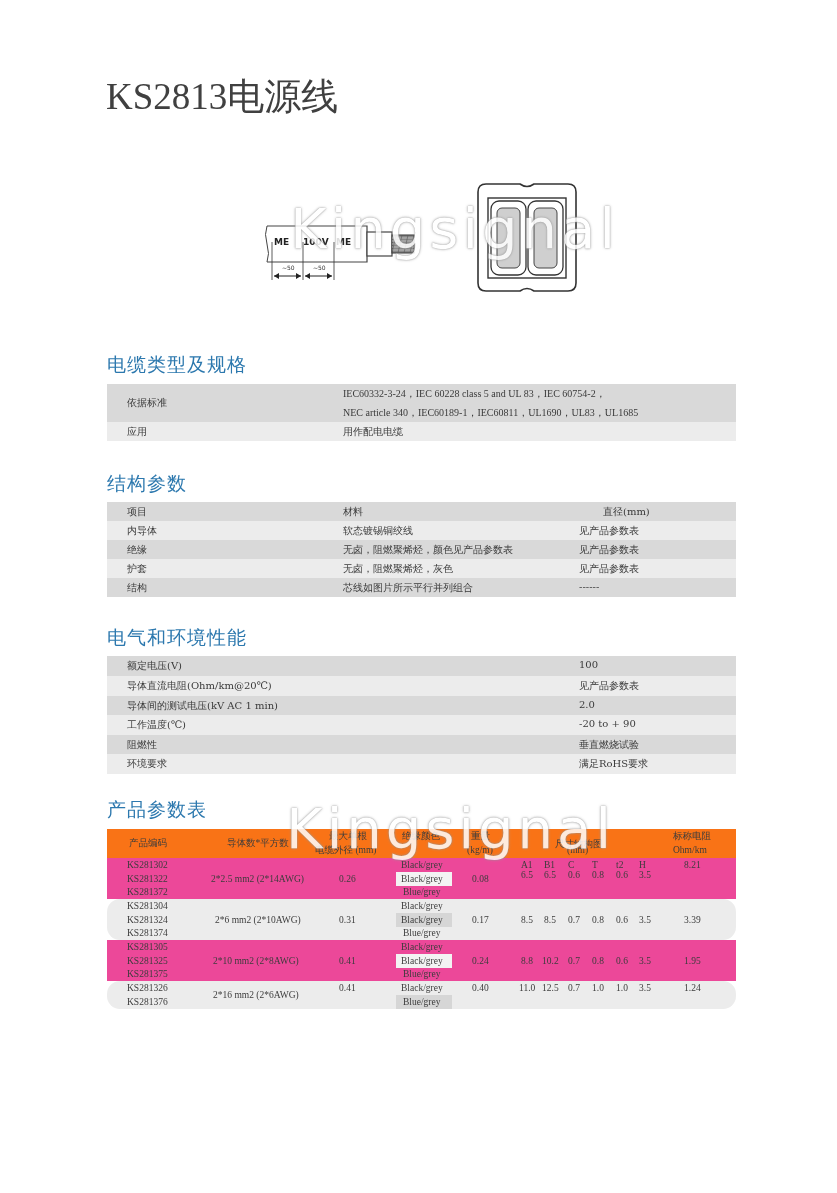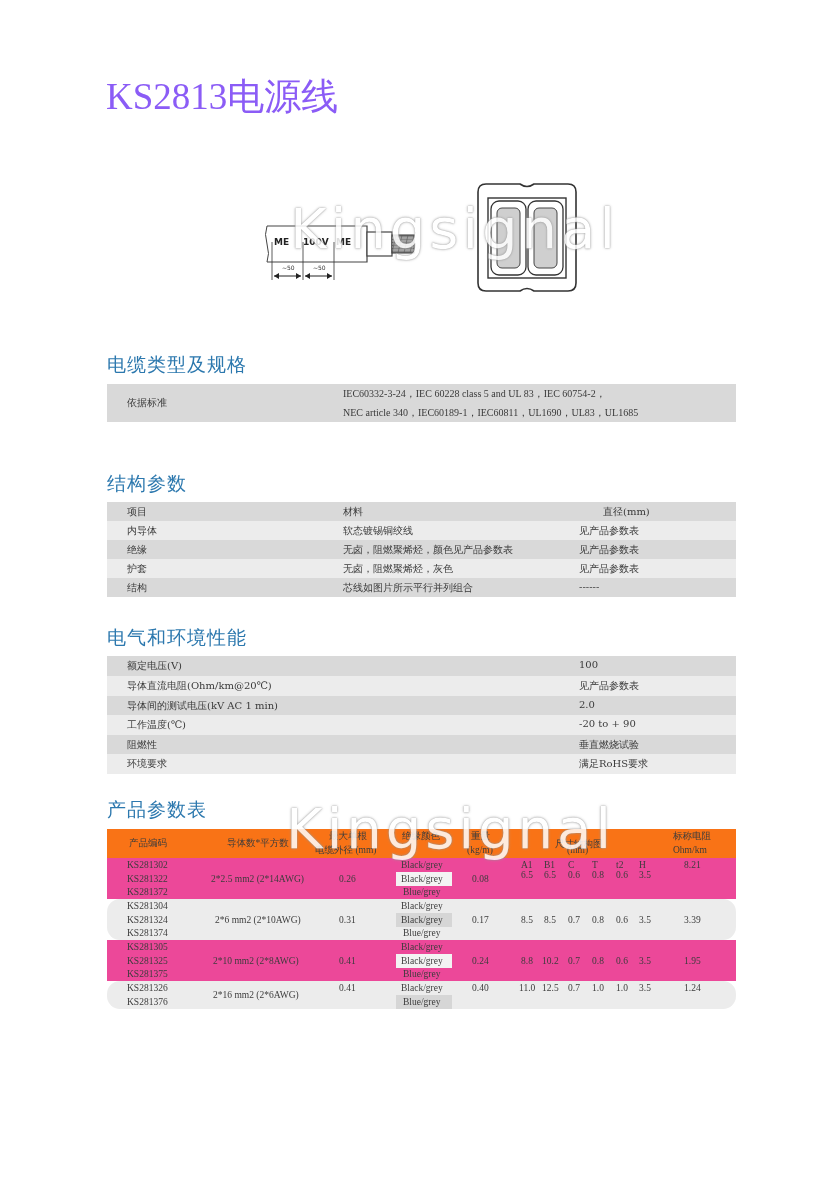--- a/index.html
+++ b/index.html
@@ -5,21 +5,21 @@
     html, body { margin: 0; padding: 0; }
     body {
       width: 837px; height: 1193px; background: #ffffff;
       position: relative; overflow: hidden;
       font-family: "DejaVu Serif", "Liberation Serif", serif;
       color: #3a3a3a;
     }
     .title {
       position: absolute; left: 106px; top: 72px;
       font-family: "Liberation Serif", "DejaVu Serif", serif;
-      font-size: 37px; color: #8b5cf6; letter-spacing: 0px; margin: 0; font-weight: normal;
+      font-size: 37px; color: #404040; letter-spacing: 0px; margin: 0; font-weight: normal;
     }
     .section-title {
       position: absolute; left: 107px;
       font-family: "DejaVu Serif", serif;
       font-size: 19px; color: #2c78ae; margin: 0; font-weight: normal; letter-spacing: 1px;
     }
     .table { position: absolute; left: 107px; width: 629px; font-size: 10px; }
     .row { display: flex; align-items: center; position: relative; }
     .dark { background: #d9d9d9; }
     .light { background: #ececec; }
@@ -91,20 +91,24 @@
 </div>
 
 <div class="watermark" style="left:290px; top:196px;">Kingsignal</div>
 
 <h2 class="section-title" style="top:352px;">电缆类型及规格</h2>
 <div class="table" style="top:384px;">
   <div class="row dark" style="height:38px;">
     <span class="cell" style="left:20px;top:12px;">依据标准</span>
     <span class="cell" style="left:236px;top:3px;font-family:'Liberation Serif',serif;">IEC60332-3-24，IEC 60228 class 5 and UL 83，IEC 60754-2，</span>
     <span class="cell" style="left:236px;top:22px;font-family:'Liberation Serif',serif;">NEC article 340，IEC60189-1，IEC60811，UL1690，UL83，UL1685</span>
+  </div>
+  <div class="row light" style="height:19px;">
+    <span class="cell" style="left:20px;top:3px;">应用</span>
+    <span class="cell" style="left:236px;top:3px;">用作配电电缆</span>
   </div>
 </div>
 
 <h2 class="section-title" style="top:471px;">结构参数</h2>
 <div class="table" style="top:502px;">
   <div class="row dark" style="height:19px;padding-left:45px;">
     <span class="cell" style="left:20px;top:3px;">项目</span>
     <span class="cell" style="left:236px;top:3px;">材料</span>
     <span class="cell" style="left:496px;top:3px;">直径(mm)</span>
   </div>

